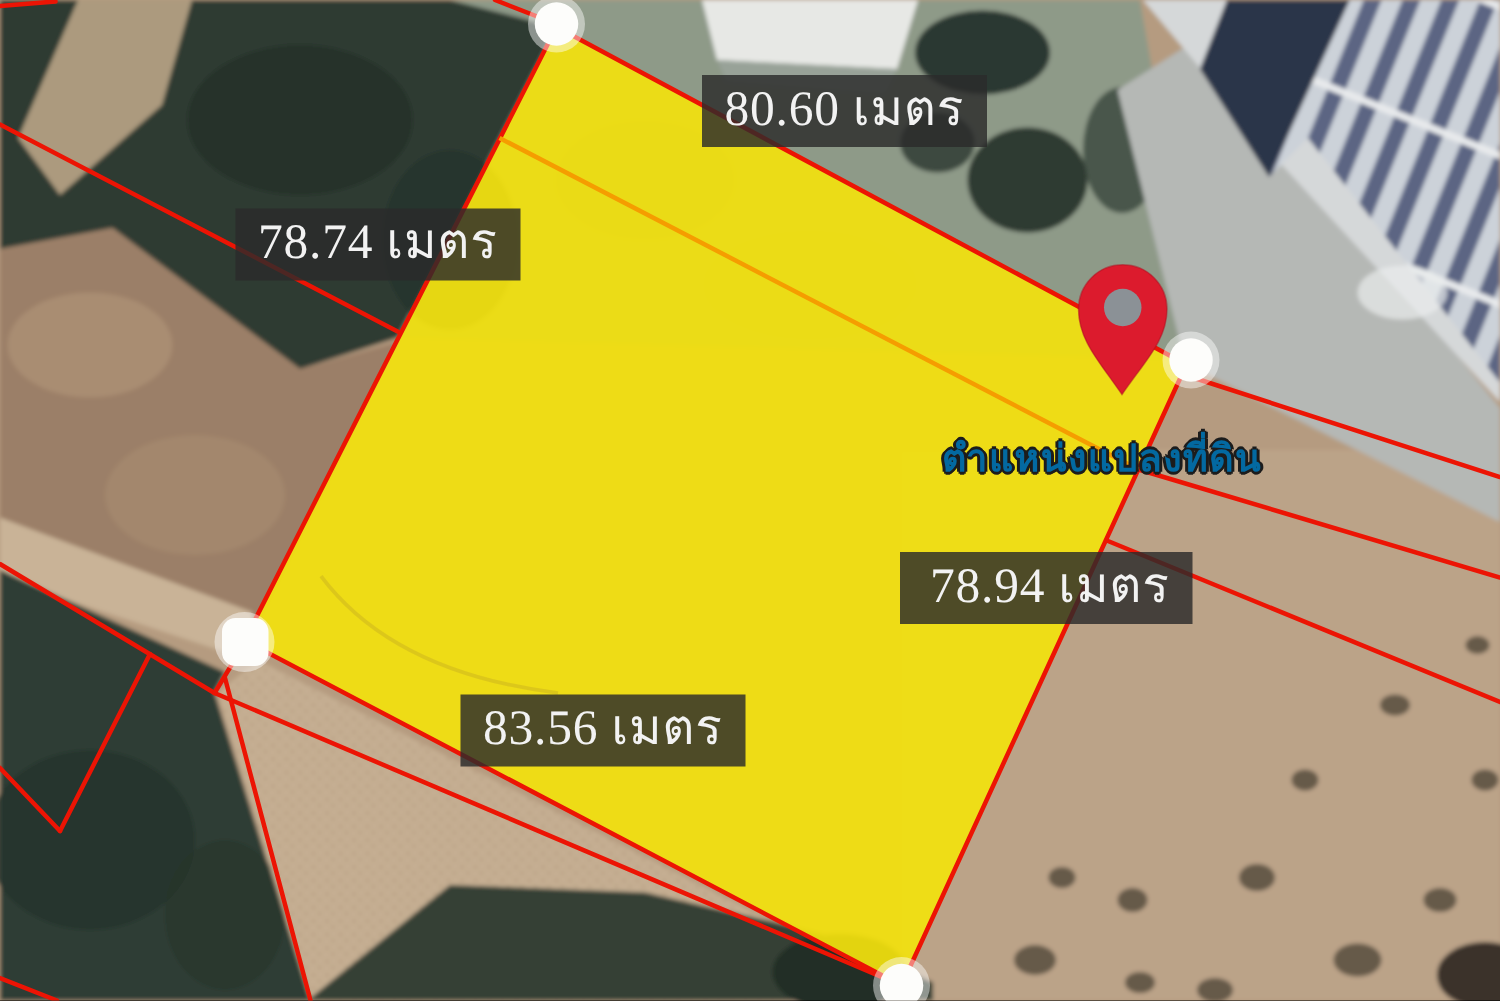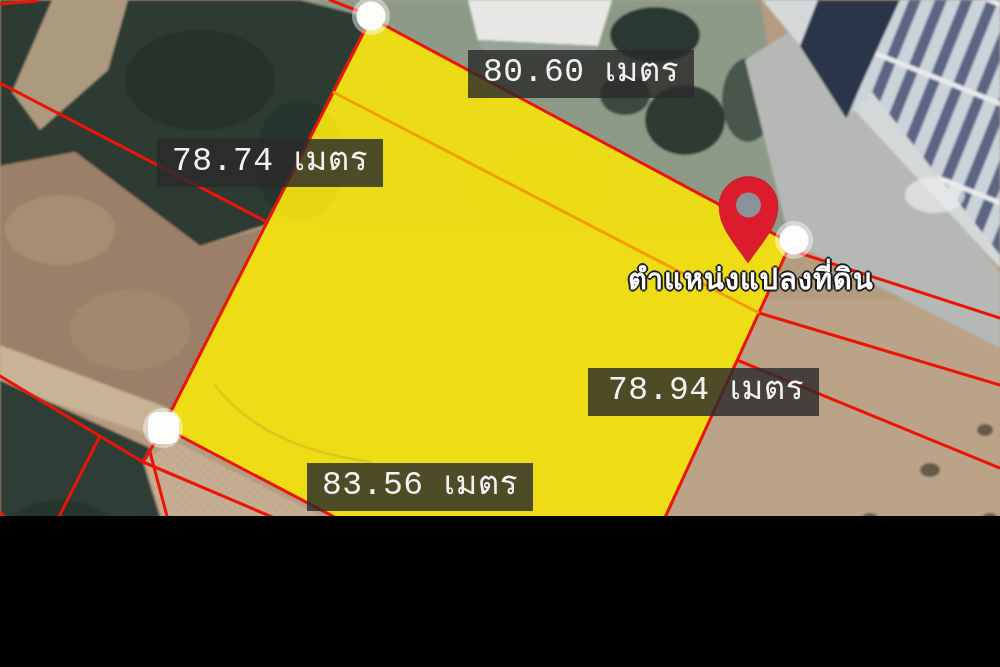--- a/index.html
+++ b/index.html
@@ -1,36 +1,36 @@
 <!DOCTYPE html>
 <html><head>
 <meta charset="utf-8">
 <style>
   html,body{margin:0;padding:0;background:#000;}
   .stage{
-    position:relative;width:1000px;height:516px;overflow:hidden;
-    font-family:Liberation Mono, monospace;
+    position:relative;width:1000px;height:667px;overflow:hidden;
+    font-family:Liberation Serif, serif;
     user-select:none;
   }
   .stage svg{position:absolute;inset:0;display:block;}
   .mlabel{
     position:absolute;
     background:rgba(43,43,43,0.82);
     color:#f2f2f2;
     font-size:33px;
     line-height:1.1;
     padding:5px 15px 7px 15px;
     white-space:nowrap;
     letter-spacing:0.5px;
   }
   .pin-label{
     position:absolute;
-    left:628px;top:256px;
-    color:#ffffff;
-    font-size:29px;
+    left:628px;top:285px;
+    color:#0369a1;
+    font-size:25px;
     font-weight:700;
     white-space:nowrap;
     letter-spacing:1px;
     text-shadow:
       -2px 0 0 #1c1c1c, 2px 0 0 #1c1c1c, 0 -2px 0 #1c1c1c, 0 2px 0 #1c1c1c,
       -1px -1px 0 #1c1c1c, 1px 1px 0 #1c1c1c, -1px 1px 0 #1c1c1c, 1px -1px 0 #1c1c1c;
   }
 </style>
 </head>
 <body>
@@ -163,19 +163,19 @@
                A 29.5 29.5 0 1 1 778 206
                C 778 227 763 241 748 263 Z" fill="#dc1b2d" stroke="#b01020" stroke-width="1" stroke-opacity="0.5"></path>
       <circle cx="748.5" cy="205" r="12.5" fill="#8b9196"></circle>
     </g>
   </svg>
 
   <div class="mlabel" style="left:468px;top:50px;">80.60 เมตร</div>
 
   <div class="mlabel" style="left:157px;top:139px;">78.74 เมตร</div>
 
-  <div class="mlabel" style="left:588px;top:368px;padding-left:20px;">78.94 เมตร</div>
+  <div class="mlabel" style="left:600px;top:368px;padding-left:20px;">78.94 เมตร</div>
 
   <div class="mlabel" style="left:275px;top:463px;margin-left:32px;">83.56 เมตร</div>
 
   <div class="pin-label">ตำแหน่งแปลงที่ดิน</div>
 
 </div>
 
 </body></html>

